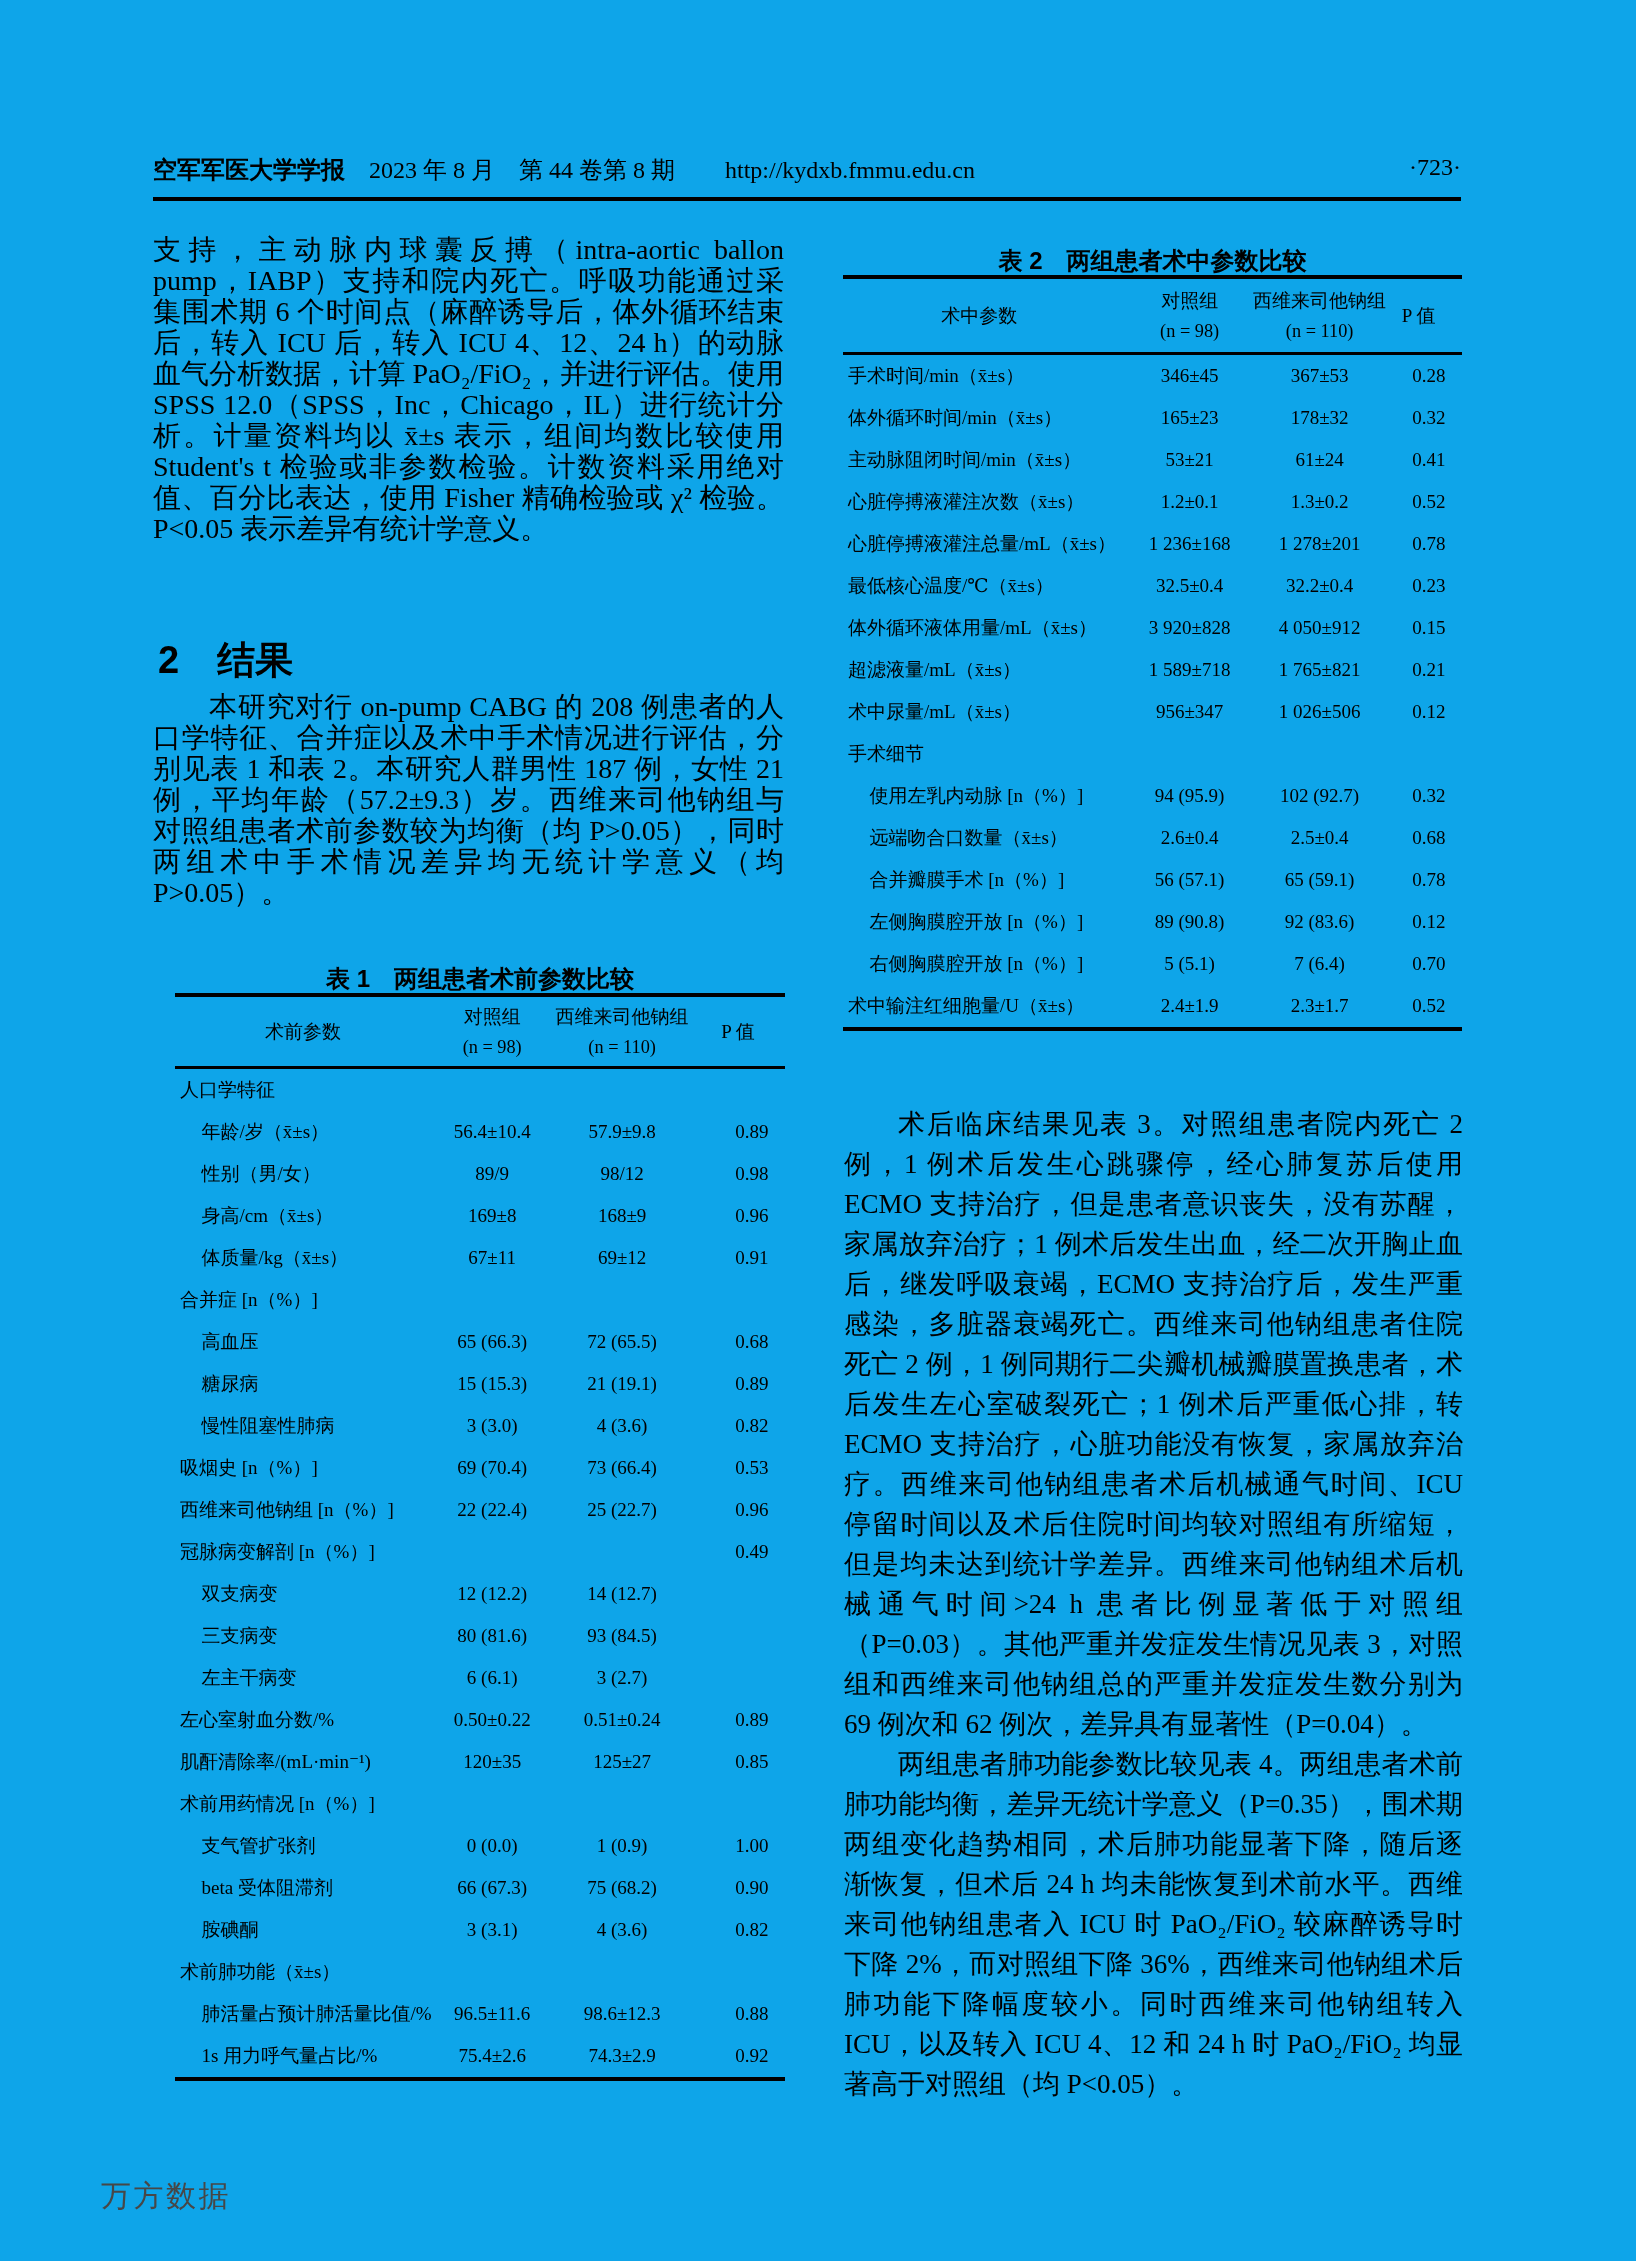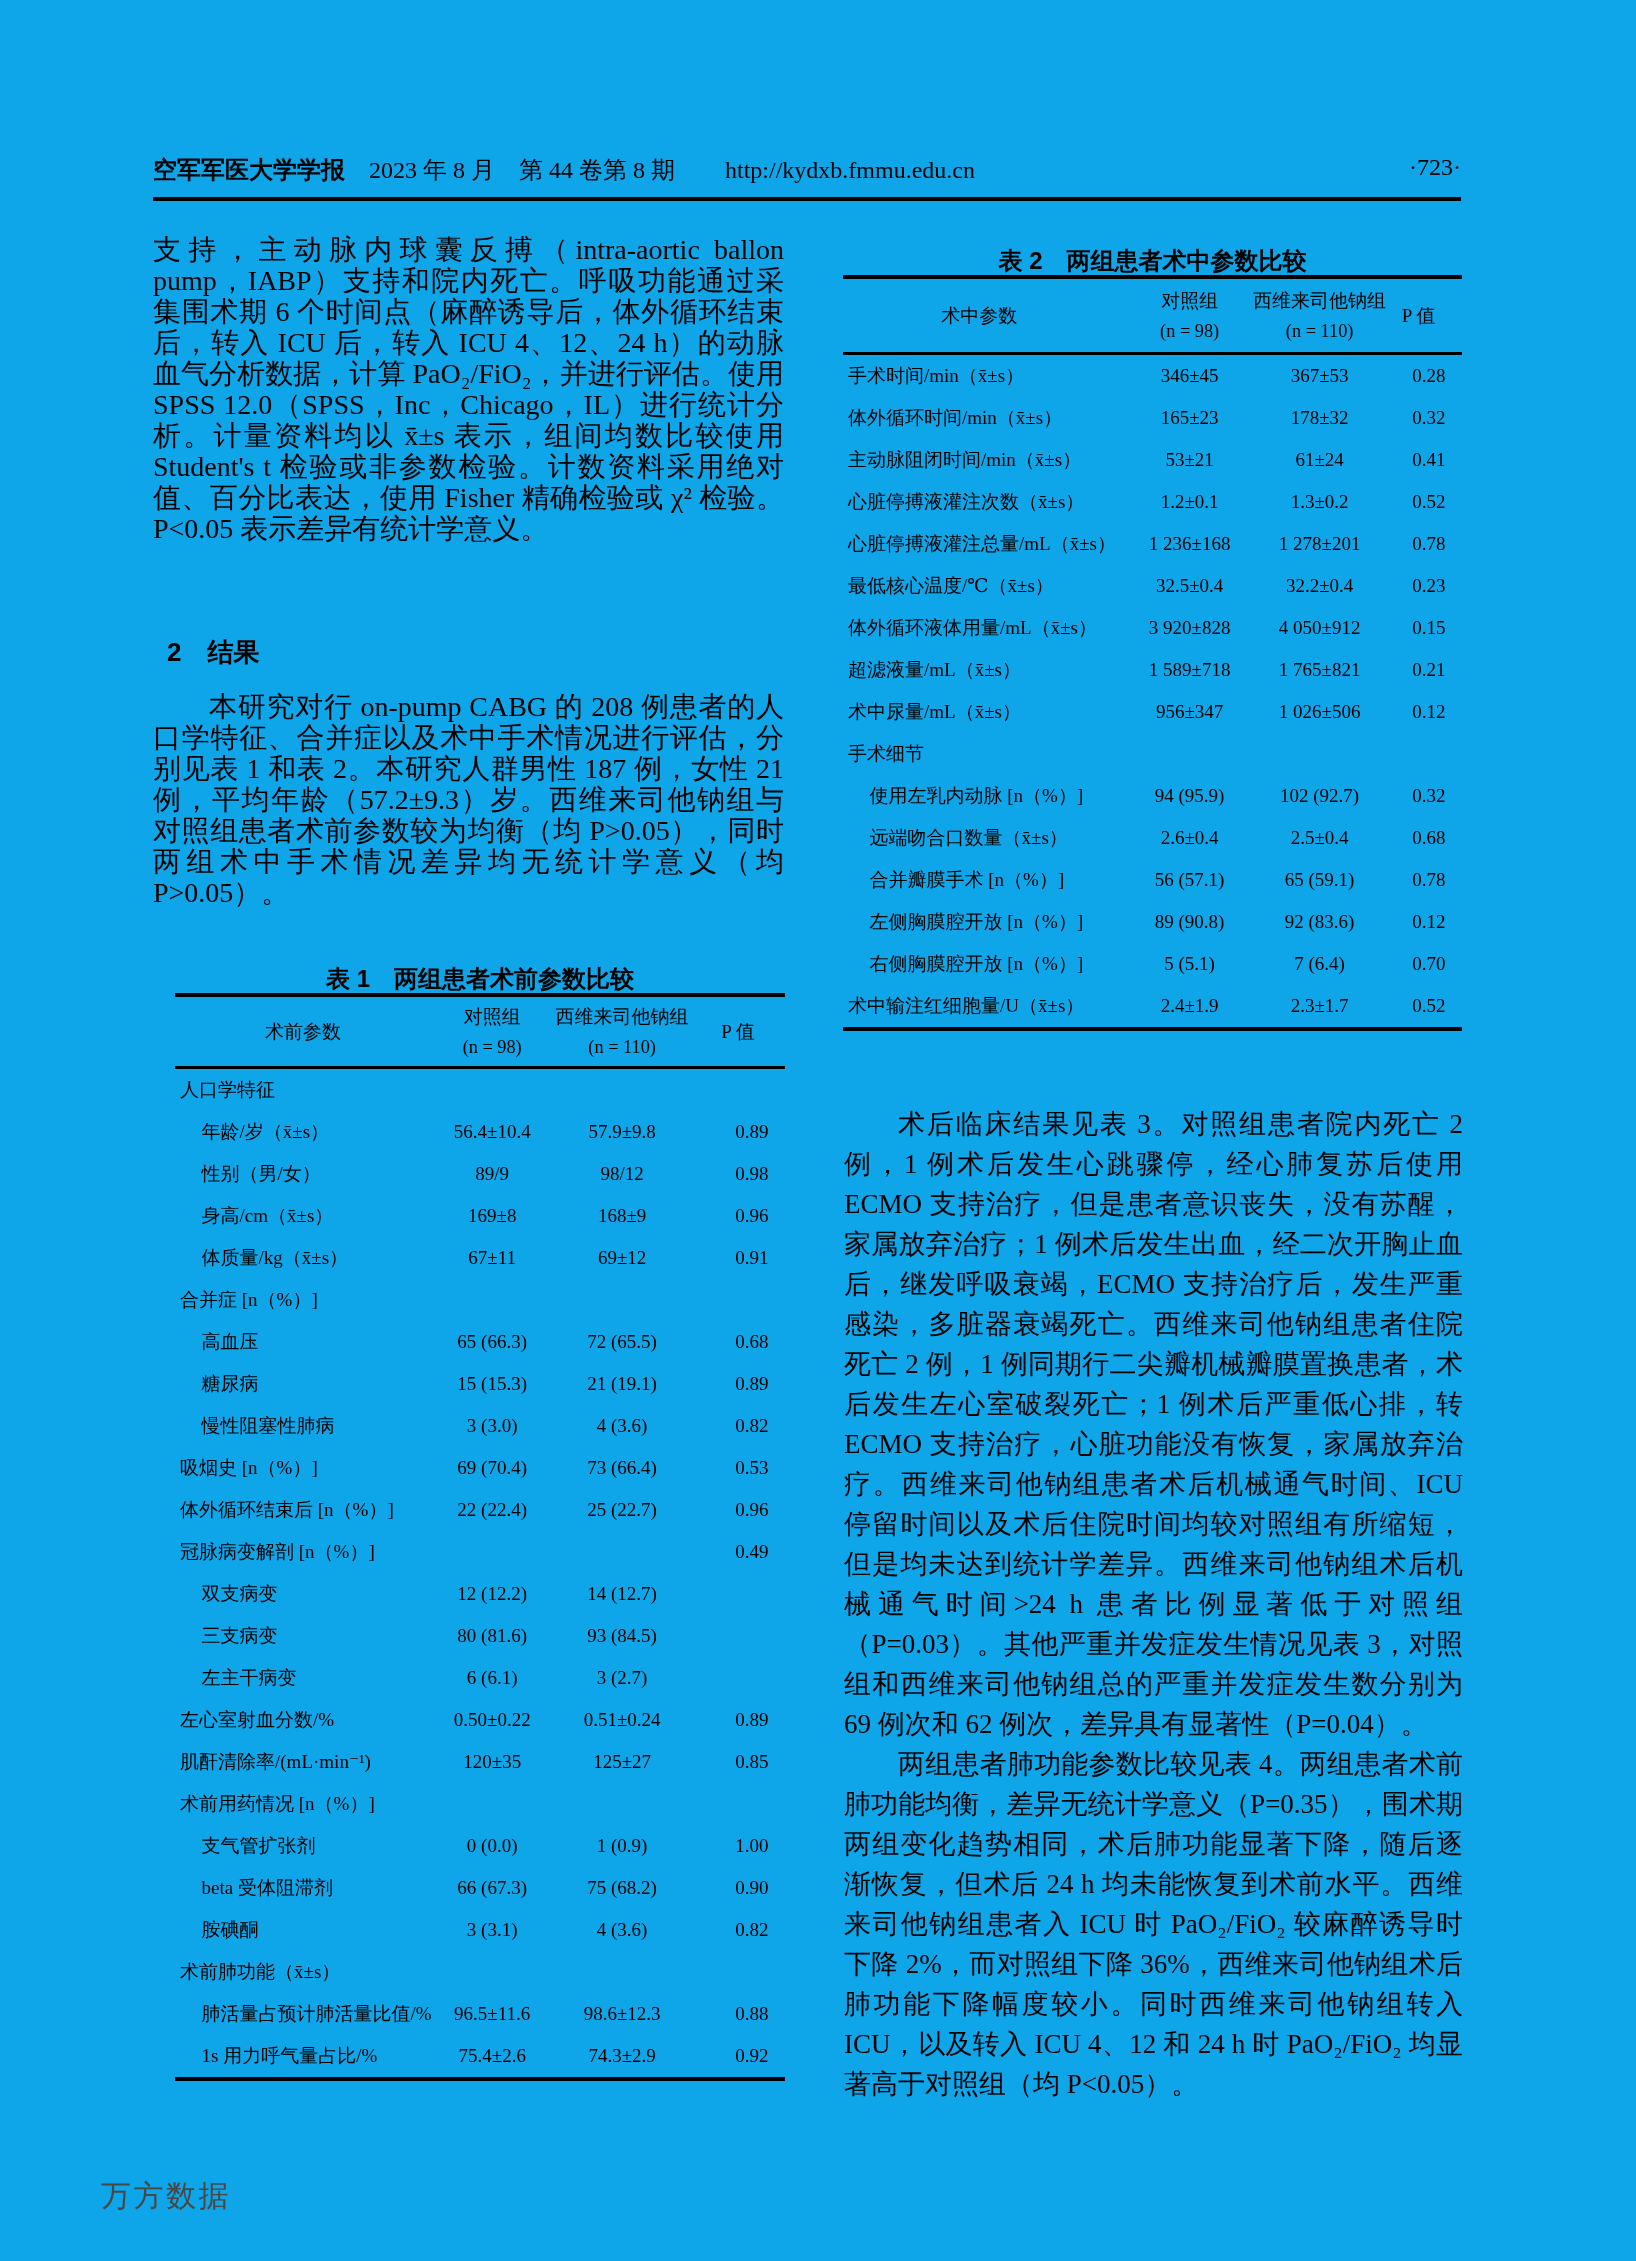--- a/index.html
+++ b/index.html
@@ -20,23 +20,23 @@
   .pageno { position:absolute; top:154px; right:175px; font-size:24px; }
   .headrule { position:absolute; top:197px; left:153px; width:1308px; height:3.8px; background:#000; }
 
   
   .ptext { text-align:justify; }
   .col-left  .ptext { font-size:28px; line-height:31px; }
   .col-right .ptext { font-size:27px; line-height:40px; }
   .indent { text-indent:2em; }
 
   .p-methods { position:absolute; top:234px;  left:153px; width:631px; }
-  .sec-head  { position:absolute; top:635px; left:167px; width:631px;
+  .sec-head  { position:absolute; top:635px; left:158px; width:631px;
     font-family:"Liberation Sans","DejaVu Sans",sans-serif;
-    font-weight:bold; font-size:26px; white-space:pre; }
+    font-weight:bold; font-size:38px; white-space:pre; }
   .p-resintro{ position:absolute; top:691px; left:153px; width:631px; }
 
   .rtext { position:absolute; top:1104px; left:844px; width:619px; }
   .rtext p + p { margin-top:0; }
 
   
   .tbl-title {
     position:absolute; text-align:center;
     font-family:"Liberation Sans","DejaVu Sans",sans-serif;
     font-weight:bold; font-size:24px; white-space:pre;
@@ -166,21 +166,21 @@
           </div>
 
           <div class="trow">
             <div class="c lbl">吸烟史 [n（%）]</div>
             <div class="c v">69 (70.4)</div>
             <div class="c v">73 (66.4)</div>
             <div class="c pv">0.53</div>
           </div>
 
           <div class="trow">
-            <div class="c lbl">体外循环结束后 [n（%）]</div>
+            <div class="c lbl">西维来司他钠组 [n（%）]</div>
             <div class="c v">22 (22.4)</div>
             <div class="c v">25 (22.7)</div>
             <div class="c pv">0.96</div>
           </div>
 
           <div class="trow">
             <div class="c lbl">冠脉病变解剖 [n（%）]</div>
             <div class="c v"></div>
             <div class="c v"></div>
             <div class="c pv">0.49</div>

